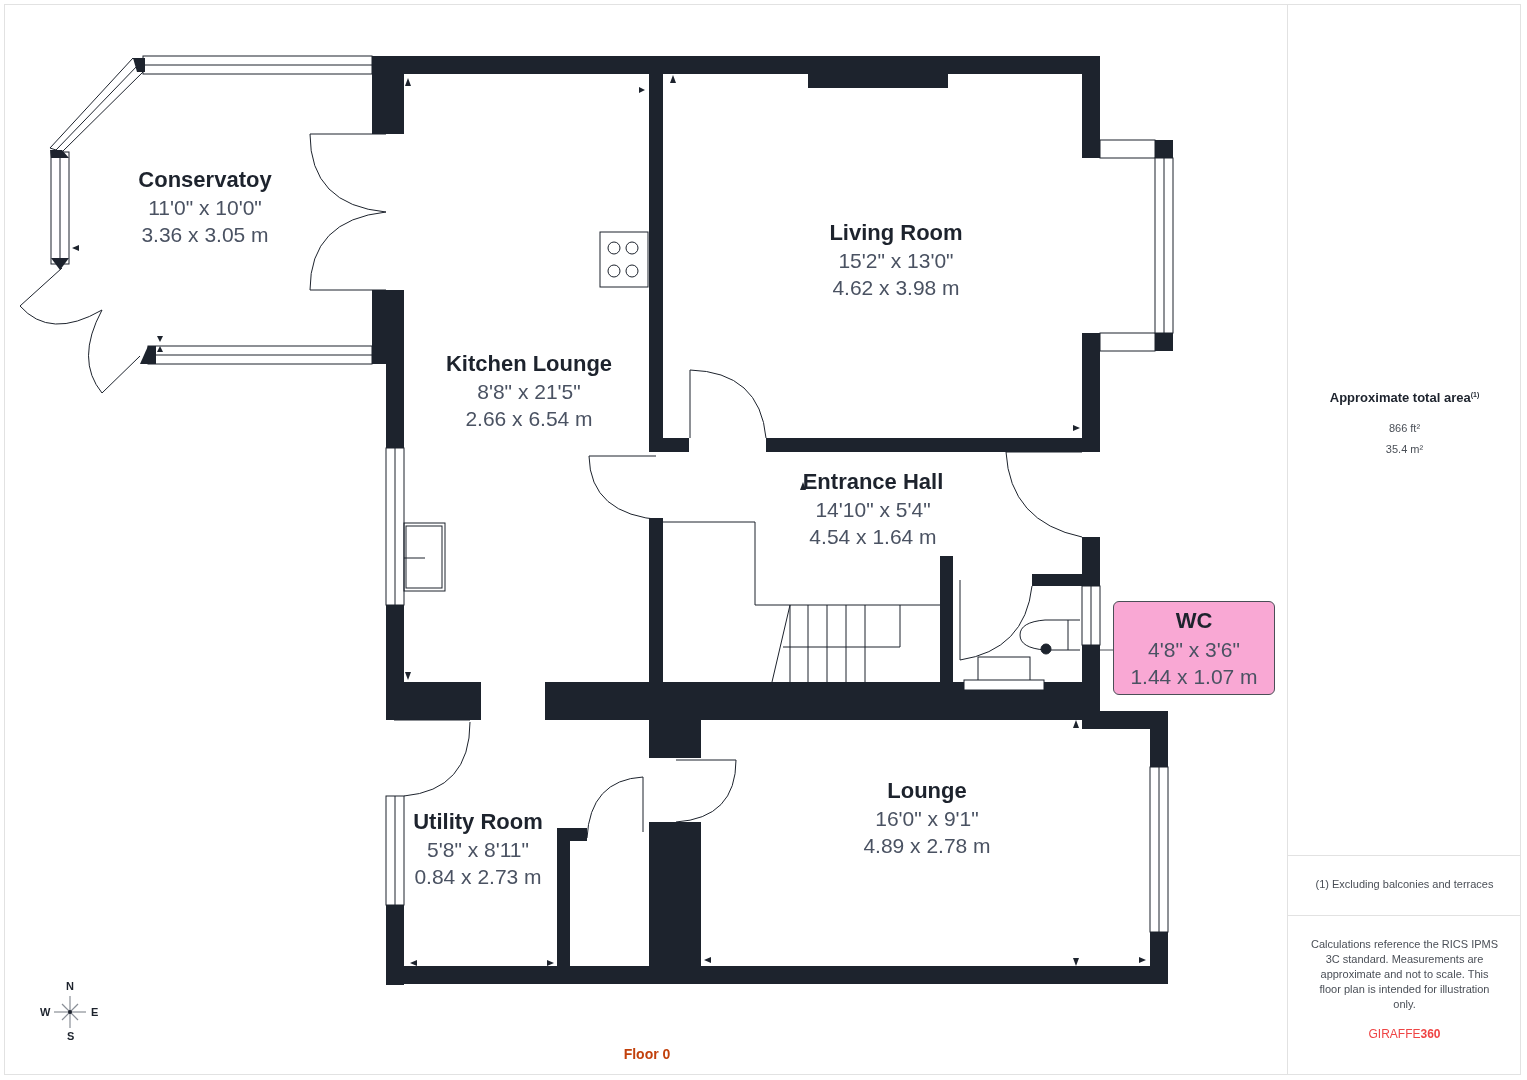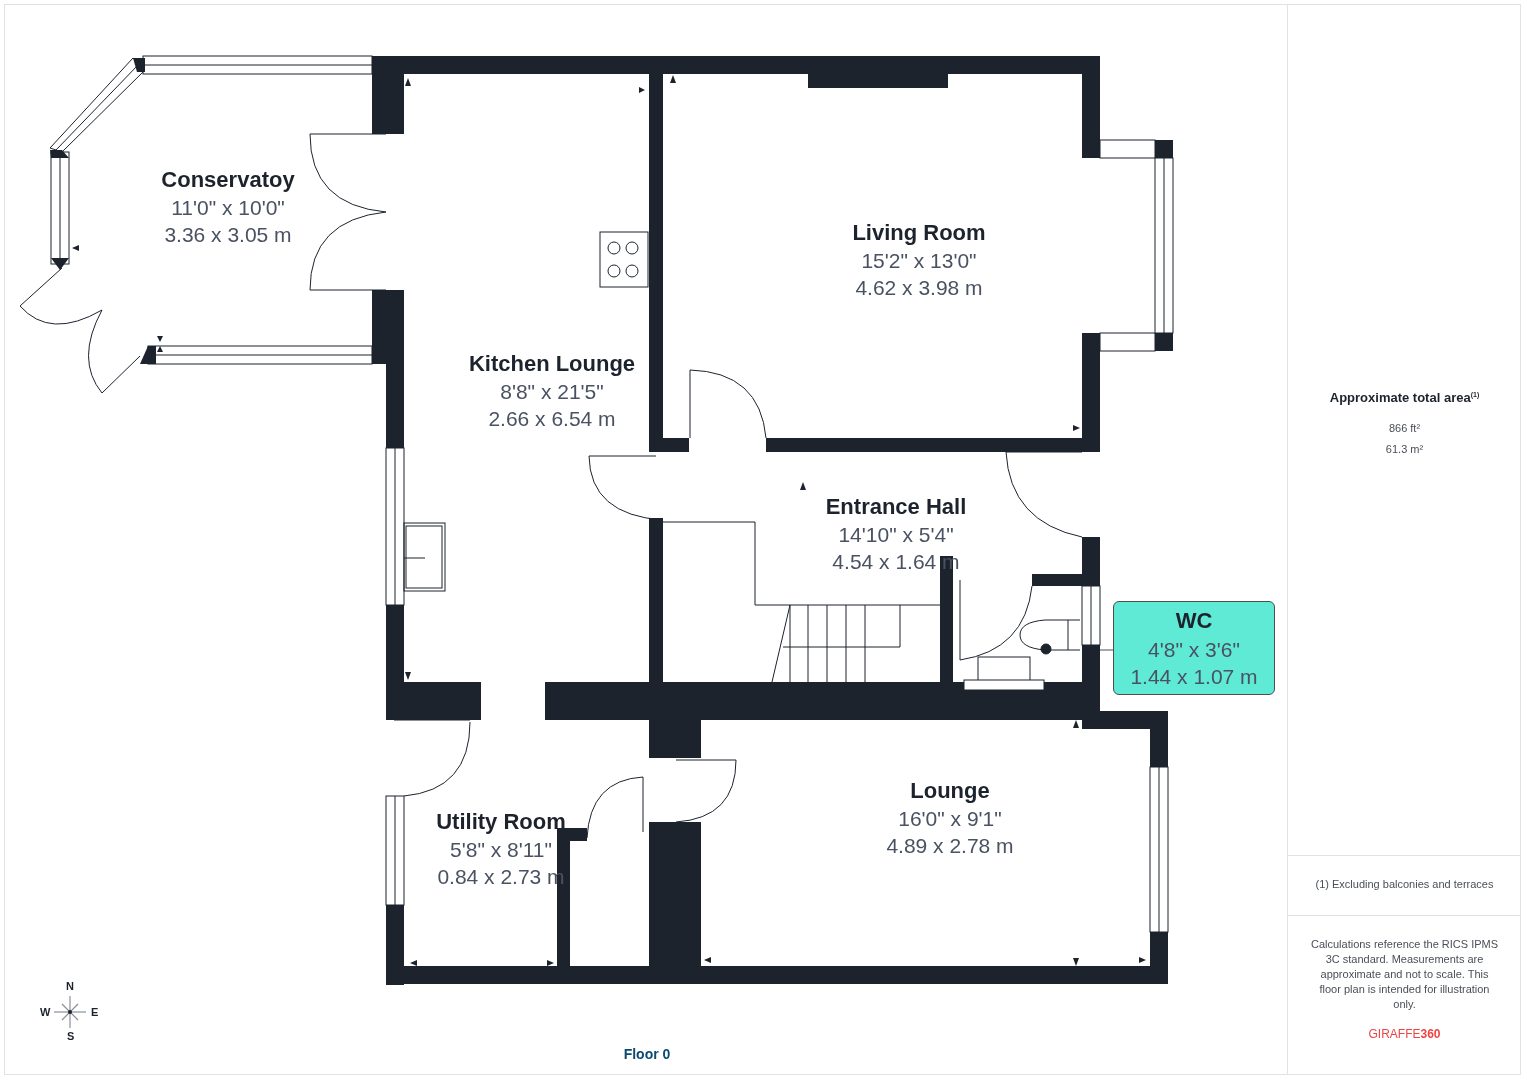--- a/index.html
+++ b/index.html
@@ -6,27 +6,27 @@
   body{width:1527px;height:1080px;position:relative;overflow:hidden;font-family:"Liberation Sans",sans-serif;}
   .frame{position:absolute;left:4px;top:4px;width:1517px;height:1071px;border:1px solid #e2e2e2;box-sizing:border-box;}
   .sidepanel{position:absolute;left:1287px;top:4px;width:234px;height:1071px;border-left:1px solid #e2e2e2;box-sizing:border-box;}
   .divider{position:absolute;left:0;right:0;height:1px;background:#e2e2e2;}
   .side-text{position:absolute;left:0;right:0;text-align:center;color:#4a4f57;font-size:11px;line-height:15px;}
   .area-title{font-weight:bold;color:#1d232d;font-size:13px;}
   .area-title sup{font-size:7px;}
   .brand{color:#ef4444;font-size:12px;}
   .brand b{font-weight:bold;}
   svg.plan{position:absolute;left:0;top:0;}
-  .room{position:absolute;text-align:center;transform:translateX(-50%);white-space:nowrap;margin-left:23px;}
+  .room{position:absolute;text-align:center;transform:translateX(-50%);white-space:nowrap;}
   .room .name{font-weight:bold;color:#1d232d;font-size:22px;line-height:28px;}
   .room .dim{color:#4a5262;font-size:21px;line-height:27px;}
-  .wc-box{position:absolute;left:1113px;top:601px;width:162px;height:94px;border:1.5px solid #4a4f57;border-radius:6px;background:#5eead4;box-sizing:border-box;text-align:center;padding-top:4px;}
+  .wc-box{position:absolute;left:1113px;top:601px;width:162px;height:94px;border:1.5px solid #4a4f57;border-radius:6px;background:#f9a8d4;box-sizing:border-box;text-align:center;padding-top:4px;}
   .wc-box .name{font-weight:bold;color:#1d232d;font-size:22px;line-height:30px;}
   .wc-box .dim{color:#4a5262;font-size:21px;line-height:27px;}
-  .floor-label{position:absolute;left:647px;top:1046px;transform:translateX(-50%);font-weight:bold;color:#0c4a6e;font-size:14px;}
+  .floor-label{position:absolute;left:647px;top:1046px;transform:translateX(-50%);font-weight:bold;color:#c2410c;font-size:14px;}
   .compass{position:absolute;left:38px;top:980px;width:64px;height:64px;}
   .compass span{position:absolute;font-weight:bold;font-size:11px;color:#1d232d;}
 </style>
 </head>
 <body>
 
 <div class="frame"></div>
 
 <svg class="plan" width="1290" height="1080" viewBox="0 0 1290 1080">
   <g fill="#1d232d">
@@ -194,21 +194,21 @@
 <div class="room" style="left:529px;top:350px">
   <div class="name">Kitchen Lounge</div>
   <div class="dim">8'8" x 21'5"</div>
   <div class="dim">2.66 x 6.54 m</div>
 </div>
 <div class="room" style="left:896px;top:219px">
   <div class="name">Living Room</div>
   <div class="dim">15'2" x 13'0"</div>
   <div class="dim">4.62 x 3.98 m</div>
 </div>
-<div class="room" style="left:873px;top:493px">
+<div class="room" style="left:873px;top:468px">
   <div class="name">Entrance Hall</div>
   <div class="dim">14'10" x 5'4"</div>
   <div class="dim">4.54 x 1.64 m</div>
 </div>
 <div class="wc-box">
   <div class="name">WC</div>
   <div class="dim">4'8" x 3'6"</div>
   <div class="dim">1.44 x 1.07 m</div>
 </div>
 <div class="room" style="left:478px;top:808px">
@@ -237,20 +237,20 @@
   <span style="left:28px;top:0px">N</span>
   <span style="left:29px;top:50px">S</span>
   <span style="left:53px;top:26px">E</span>
   <span style="left:2px;top:26px">W</span>
 </div>
 
 <div class="sidepanel">
   <div class="side-text" style="top:383px">
     <div class="area-title"><span>Approximate total area</span><sup>(1)</sup></div>
     <div style="margin-top:16px">866 ft²</div>
-    <div style="margin-top:6px">61.3 m²</div>
+    <div style="margin-top:6px">35.4 m²</div>
   </div>
   <div class="divider" style="top:851px"></div>
   <div class="side-text" style="top:873px">(1) Excluding balconies and terraces</div>
   <div class="divider" style="top:911px"></div>
   <div class="side-text" style="top:933px;padding:0 22px">Calculations reference the RICS IPMS 3C standard. Measurements are approximate and not to scale. This floor plan is intended for illustration only.</div>
   <div class="side-text brand" style="top:1023px"><span>GIRAFFE</span><b>360</b></div>
 </div>
 
 </body></html>

